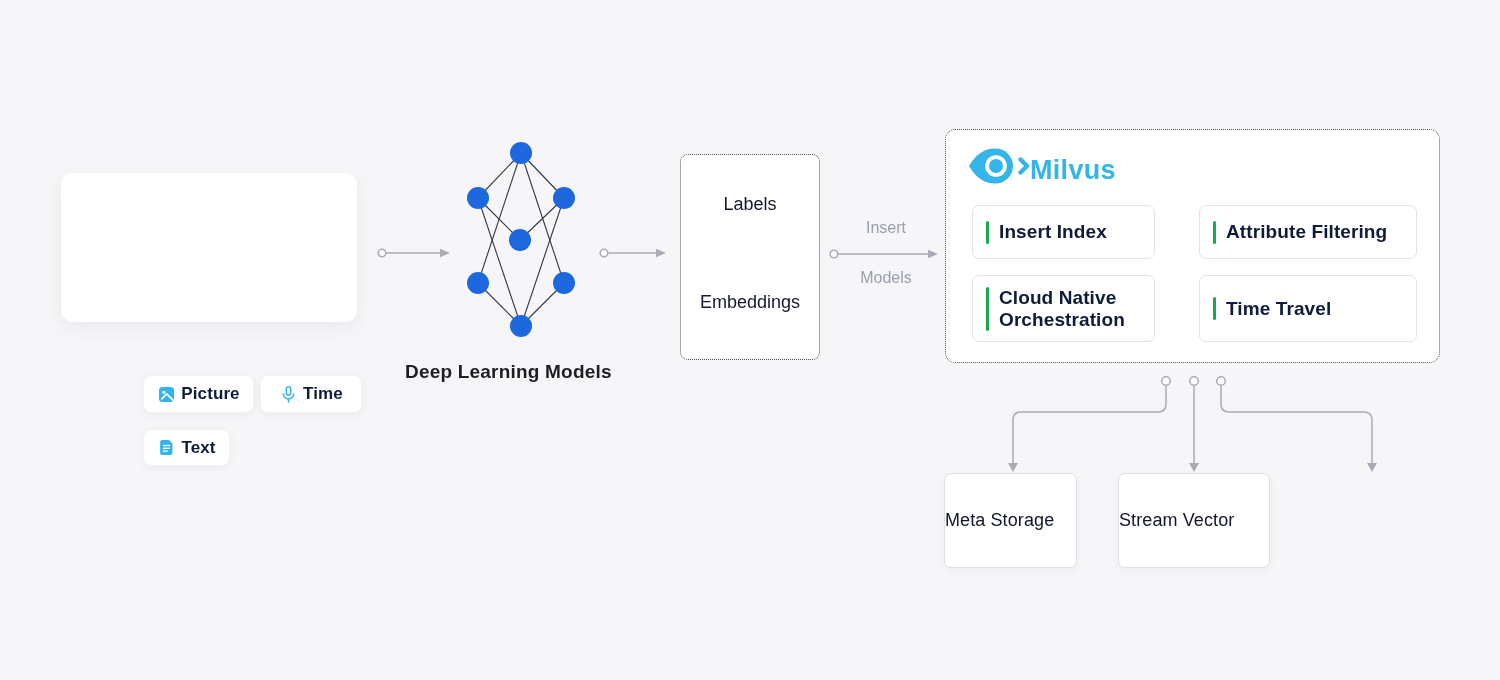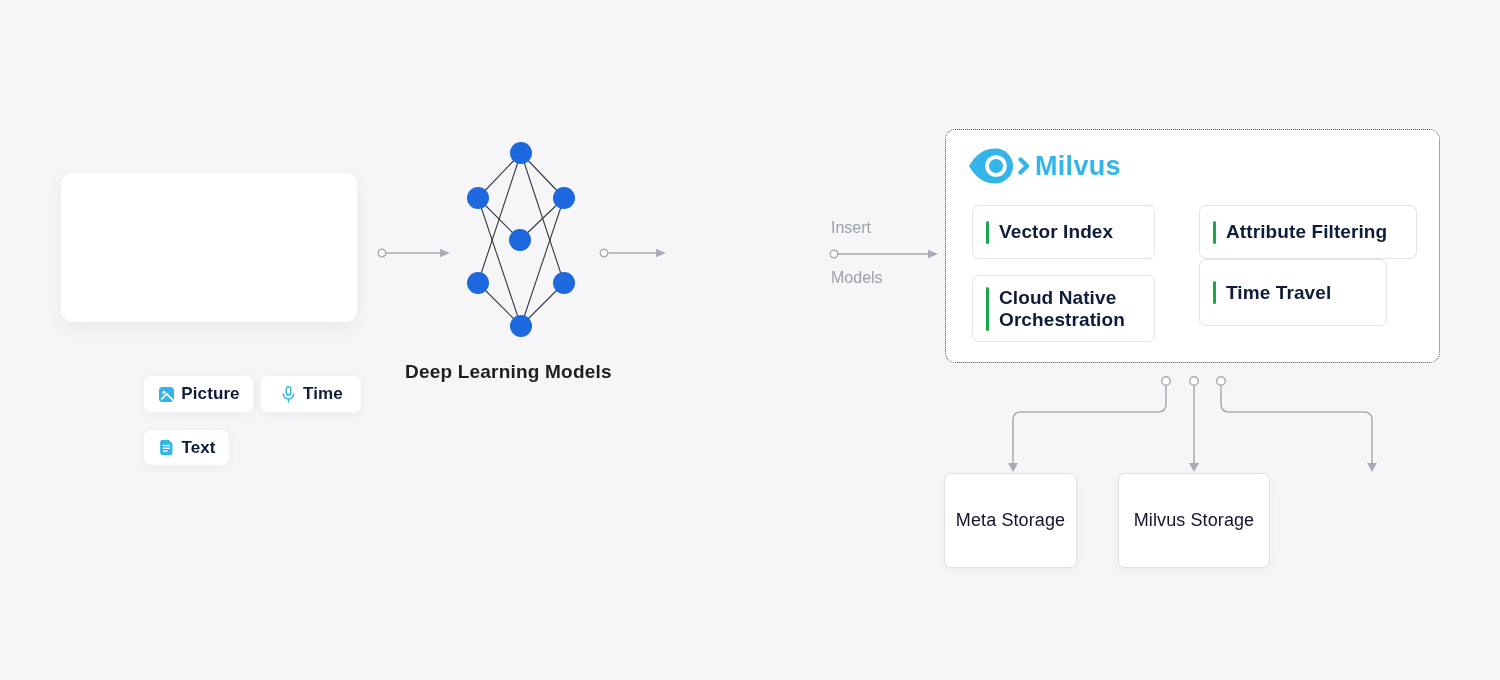--- a/index.html
+++ b/index.html
@@ -18,58 +18,58 @@
     box-shadow:0 2px 8px rgba(20,30,60,.05);
     font-size:17px;font-weight:700;color:var(--dark,#0e1b3a);letter-spacing:.1px}
   .chip svg{flex:0 0 auto;color:var(--accent,#33b5ea)}
   .chip-picture{left:82px;top:202px;width:111px;height:38px}
   .chip-voice{left:199px;top:202px;width:102px;height:38px}
   .chip-text{left:82px;top:256px;width:87px;height:37px}
   .chip-user{left:177px;top:256px;width:176px;height:37px}
 
   
   .h-arrow{position:absolute}
-  .flow-label{position:absolute;width:110px;text-align:left;font-size:16px;font-weight:500;color:#9aa0ac}
+  .flow-label{position:absolute;width:110px;text-align:center;font-size:16px;font-weight:500;color:#9aa0ac}
 
   
   .nn{position:absolute;left:455px;top:138px}
   .nn-edge{stroke:#34373d;stroke-width:1.1}
   .nn-node{fill:var(--node,#1d68df)}
   .nn-caption{position:absolute;left:405px;top:361px;width:232px;text-align:left;
     font-size:19px;font-weight:700;color:var(--ink,#1c1e24);letter-spacing:.2px}
 
   
   .output-box{position:absolute;left:680px;top:154px;width:140px;height:206px;background:#fff;
     border:1px dotted var(--dots,#4a4d52);border-radius:8px}
   .output-box .out-label{position:absolute;width:100%;text-align:center;font-size:18px;
     font-weight:500;color:#15182c}
   .out-top{top:39px}
   .out-bottom{top:137px}
 
   
   .milvus-box{position:absolute;left:945px;top:129px;width:495px;height:234px;background:#fff;
     border:1px dotted var(--dots,#4a4d52);border-radius:10px}
-  .milvus-logo{position:absolute;left:22px;top:16px;display:flex;align-items:center;gap:5px}
+  .milvus-logo{position:absolute;left:22px;top:16px;display:flex;align-items:flex-end;}
   .milvus-wordmark{font-size:27px;font-weight:700;color:var(--accent,#33b5ea);letter-spacing:.3px}
   .feature{position:absolute;display:flex;align-items:center;gap:10px;background:#fff;
     border:1px solid #e2e3e8;border-radius:7px;padding-left:13px;
     font-size:19px;font-weight:700;color:var(--dark,#0e1b3a);line-height:1.15;letter-spacing:.1px}
   .feature .bar{width:3px;border-radius:2px;background:var(--green,#1aa64f);align-self:center}
   .bar-1{height:23px}
   .bar-2{height:44px}
   .f1{left:26px;top:75px;width:183px;height:54px}
   .f2{left:253px;top:75px;width:218px;height:54px}
   .f3{left:26px;top:145px;width:183px;height:67px}
-  .f4{left:253px;top:129px;width:188px;height:67px}
+  .f4{left:253px;top:145px;width:218px;height:67px}
 
   
   .connectors{position:absolute;left:940px;top:372px}
   .storage{position:absolute;top:473px;height:95px;background:#fff;border:1px solid #dfe0e5;
     border-radius:7px;box-shadow:0 3px 10px rgba(20,30,60,.04);
-    display:flex;align-items:center;justify-content:center;
+    display:flex;align-items:center;
     font-size:18px;font-weight:500;color:#12152e;letter-spacing:.1px}
   .s1{left:944px;width:133px}
   .s2{left:1118px;width:152px}
   .s3{left:1310px;width:123px}
 
   .conn-line{stroke:#a9abb6;stroke-width:1.5;fill:none}
   .conn-dot{fill:#fff;stroke:#a9abb6;stroke-width:1.5}
   .conn-head{fill:#a9abb6}
 </style>
 </head>
@@ -133,20 +133,24 @@
     <circle class="nn-node" cx="66" cy="188" r="11"></circle>
   </svg>
   <div class="nn-caption">Deep Learning Models</div>
 
   <svg class="h-arrow" style="left:598px;top:246px" width="70" height="14">
     <circle class="conn-dot" cx="6" cy="7" r="3.8"></circle>
     <line class="conn-line" x1="10" y1="7" x2="58" y2="7"></line>
     <polygon class="conn-head" points="58,2.8 68,7 58,11.2"></polygon>
   </svg>
 
+  <div class="output-box">
+    <div class="out-label out-top">Labels</div>
+    <div class="out-label out-bottom">Embeddings</div>
+  </div>
 
   <div class="flow-label" style="left:831px;top:219px">Insert</div>
   <svg class="h-arrow" style="left:828px;top:247px" width="112" height="14">
     <circle class="conn-dot" cx="6" cy="7" r="3.8"></circle>
     <line class="conn-line" x1="10" y1="7" x2="100" y2="7"></line>
     <polygon class="conn-head" points="100,2.8 110,7 100,11.2"></polygon>
   </svg>
   <div class="flow-label" style="left:831px;top:269px">Models</div>
 
   <div class="milvus-box">
@@ -154,21 +158,21 @@
       <svg width="62" height="40" viewBox="0 0 62 40">
         <path d="M1 20 C 7.5 8.5 16 2.5 27.5 2.5 A 17.5 17.5 0 0 1 27.5 37.5 C 16 37.5 7.5 31.5 1 20 Z" fill="var(--accent,#33b5ea)"></path>
         <circle cx="28" cy="20" r="10.8" fill="#fff"></circle>
         <circle cx="28" cy="20" r="7" fill="var(--accent,#33b5ea)"></circle>
         <path d="M52.5 13.5 L59 20 L52.5 26.5" fill="none" stroke="var(--accent,#33b5ea)" stroke-width="4.4" stroke-linecap="round" stroke-linejoin="round"></path>
       </svg>
       <span class="milvus-wordmark">Milvus</span>
     </div>
     <div class="feature f1">
       <span class="bar bar-1"></span>
-      <span>Vector Index</span>
+      <span>Insert Index</span>
     </div>
     <div class="feature f3">
       <span class="bar bar-2"></span>
       <span style="max-width:150px">Cloud Native Orchestration</span>
     </div>
     <div class="feature f2">
       <span class="bar bar-1"></span>
       <span>Attribute Filtering</span>
     </div>
     <div class="feature f4">
@@ -186,16 +190,16 @@
     <path class="conn-line" d="M254 13.5 L254 92"></path>
     <polygon class="conn-head" points="249,91 259,91 254,100"></polygon>
     <path class="conn-line" d="M281 13.5 L281 32 Q281 40 289 40 L424 40 Q432 40 432 48 L432 92"></path>
     <polygon class="conn-head" points="427,91 437,91 432,100"></polygon>
   </svg>
 
   <div class="storage s1">
     <span>Meta Storage</span>
   </div>
   <div class="storage s2">
-    <span>Milvus Storage</span>
+    <span>Stream Vector</span>
   </div>
 
 </div>
 
 </body></html>

